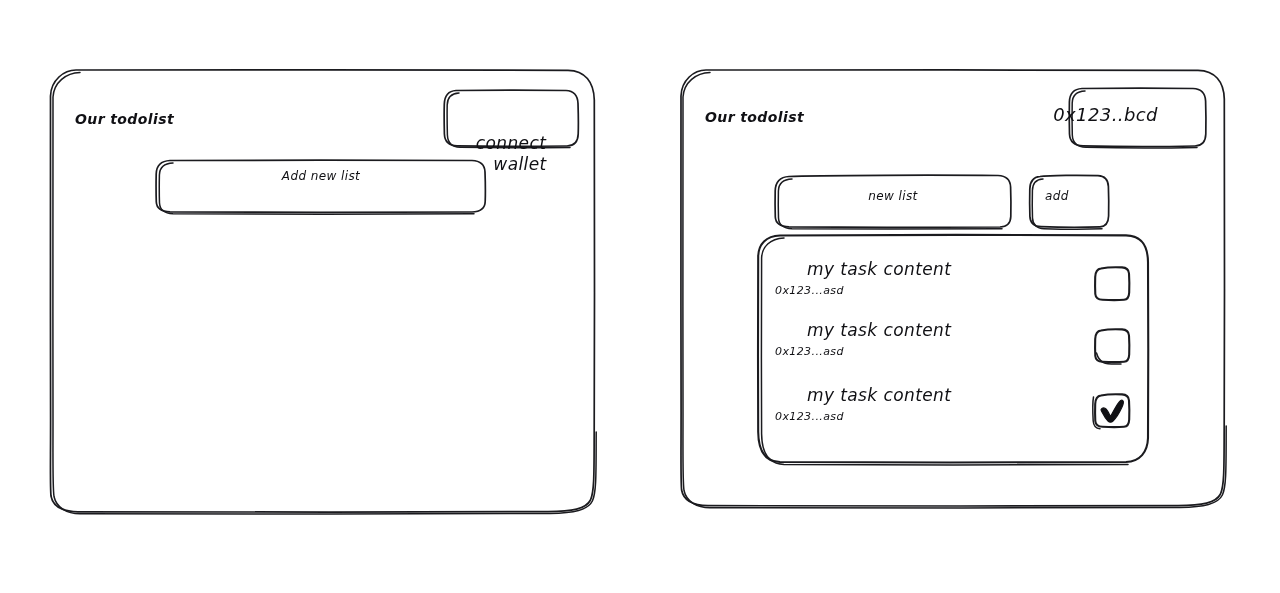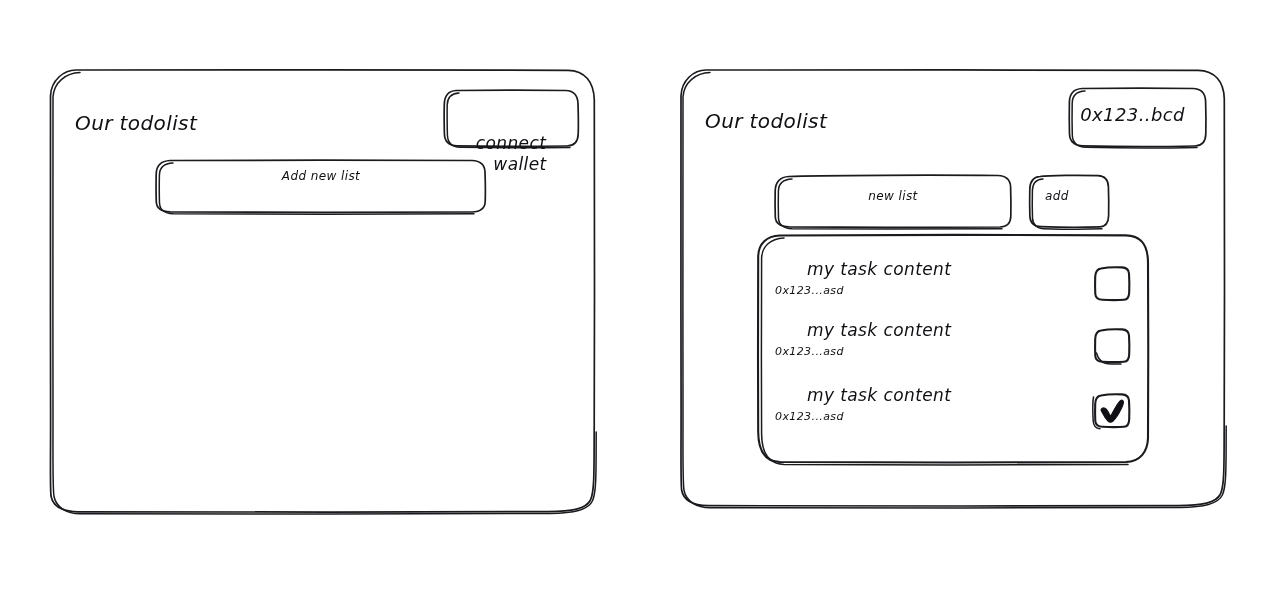--- a/index.html
+++ b/index.html
@@ -25,21 +25,21 @@
   .tick{fill:#101014;stroke:#101014;stroke-width:1.2;}
   .txt{
     position:absolute;
     color:#101014;
     font-family:"DejaVu Sans",sans-serif;
     font-style:italic;
     white-space:pre;
     letter-spacing:.4px;
     -webkit-font-smoothing:antialiased;
   }
-  .title{font-size:20px;font-weight:400;}
+  .title{font-size:14px;font-weight:700;}
   .btn-label{font-size:17px;font-weight:400;text-align:center;line-height:21px;margin-top:40px;}
   .input-label{font-size:12px;font-weight:400;text-align:center;}
   .badge-label{font-size:18px;font-weight:400;text-align:center;}
   .task-main{font-size:17px;font-weight:400;margin-left:32px;}
   .task-addr{font-size:11px;font-weight:400;}
   .hit{position:absolute;background:transparent;}
 </style>
 </head>
 <body>
 
@@ -108,21 +108,21 @@
 
   <div class="txt btn-label" style="left:444px;top:93px;width:134px;">connect</div>
   <div class="txt btn-label" style="left:444px;top:114px;width:152px;">wallet</div>
   <div class="hit" style="left:444px;top:90px;width:135px;height:57px;cursor:pointer;"></div>
 
   <div class="txt input-label" style="left:156px;top:169px;width:330px;">Add new list</div>
   <div class="hit" style="left:156px;top:160px;width:330px;height:53px;cursor:pointer;"></div>
 
   <div class="txt title" style="left:705px;top:109px;">Our todolist</div>
 
-  <div class="txt badge-label" style="left:1069px;top:104px;width:127px;">0x123..bcd</div>
+  <div class="txt badge-label" style="left:1042px;top:104px;width:127px;">0x123..bcd</div>
   <div class="hit" style="left:1069px;top:88px;width:137px;height:59px;cursor:pointer;"></div>
 
   <div class="txt input-label" style="left:775px;top:189px;width:236px;">new list</div>
   <div class="hit" style="left:775px;top:176px;width:236px;height:53px;cursor:text;"></div>
 
   <div class="txt input-label" style="left:1029px;top:189px;width:56px;">add</div>
   <div class="hit" style="left:1029px;top:176px;width:80px;height:53px;cursor:pointer;"></div>
 
   <div>
     <div class="txt task-main" style="left:775px;top:259px;">my task content</div>

